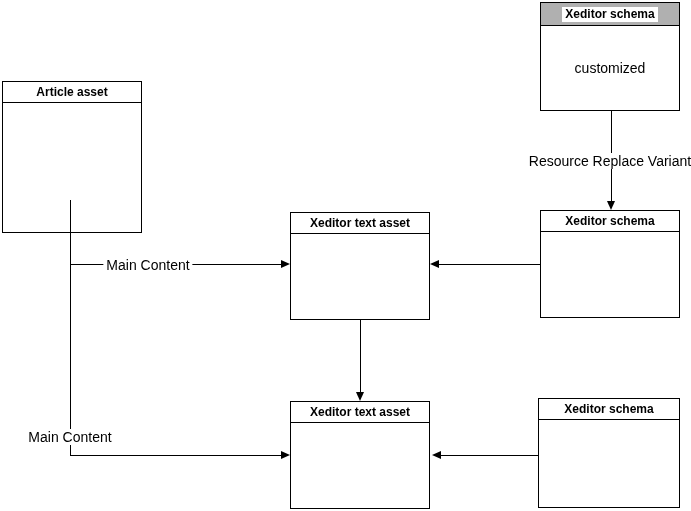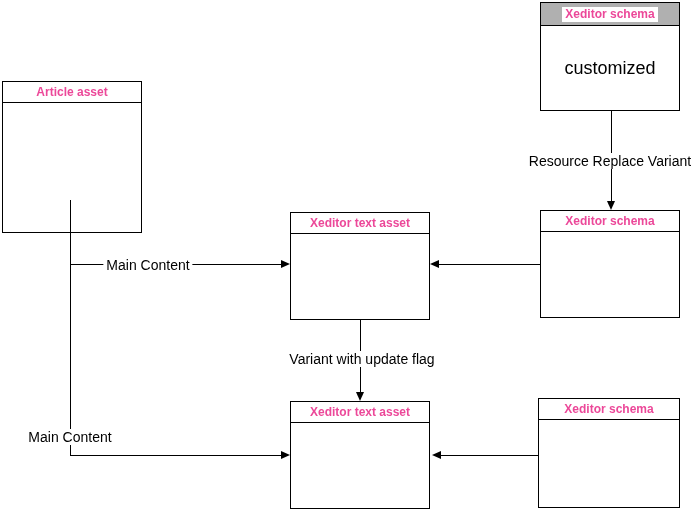--- a/index.html
+++ b/index.html
@@ -22,21 +22,21 @@
     background: #ffffff;
     border: 1px solid #000000;
     display: flex;
     flex-direction: column;
   }
   .node-header {
     box-sizing: border-box;
     border-bottom: 1px solid #000000;
     font-weight: bold;
     font-size: 12px;
-    color: #ec4899;
+    color: #000000;
     display: flex;
     align-items: center;
     justify-content: center;
     height: 21px;
     flex: 0 0 auto;
     white-space: nowrap;
   }
   .node-header.gray {
     background: #b0b0b0;
     height: 23px;
@@ -44,21 +44,21 @@
   .node-header .hl {
     background: #ffffff;
     padding: 0 3px;
     line-height: 15px;
   }
   .node-body {
     flex: 1 1 auto;
     display: flex;
     align-items: center;
     justify-content: center;
-    font-size: 18px;
+    font-size: 14px;
     color: #000000;
   }
   #node-article       { left: 2px;   top: 81px;  width: 140px; height: 152px; }
   #node-schema-custom { left: 540px; top: 2px;   width: 140px; height: 109px; }
   #node-text-mid      { left: 290px; top: 212px; width: 140px; height: 108px; }
   #node-schema-mid    { left: 540px; top: 210px; width: 140px; height: 108px; }
   #node-text-bottom   { left: 290px; top: 401px; width: 140px; height: 108px; }
   #node-schema-bottom { left: 538px; top: 398px; width: 142px; height: 110px; }
 
   
@@ -164,16 +164,15 @@
 
   <div class="arrow right" id="arrow-main-mid"></div>
   <div class="arrow left" id="arrow-schema-mid"></div>
   <div class="arrow down" id="arrow-resource"></div>
   <div class="arrow down" id="arrow-variant"></div>
   <div class="arrow right" id="arrow-main-bottom"></div>
   <div class="arrow left" id="arrow-schema-bottom"></div>
 
   <div class="edge-label" id="label-main-mid">Main Content</div>
   <div class="edge-label" id="label-resource">Resource Replace Variant</div>
-  <div class="edge-label" id="label-variant">Variant with update flag</div>
   <div class="edge-label" id="label-main-bottom">Main Content</div>
 
 </div>
 
 </body></html>

